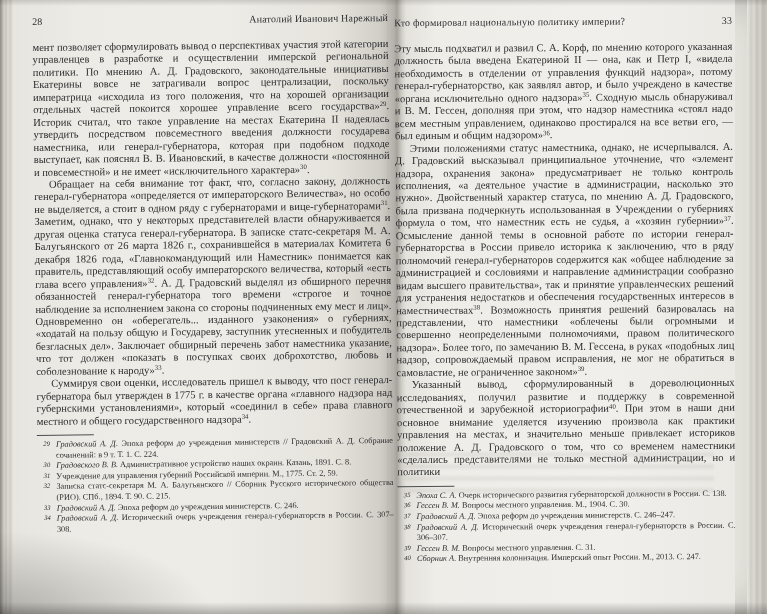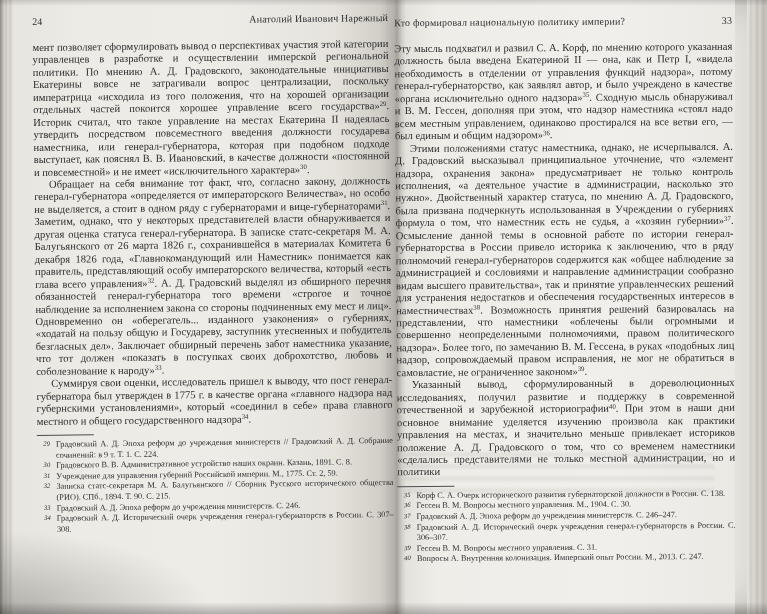--- a/index.html
+++ b/index.html
@@ -54,39 +54,39 @@
     font-size:10px;letter-spacing:.2px;margin-bottom:15px;
   }
   .para{font-size:10.6px;line-height:12.45px;text-align:justify;margin:0;}
   .para.indent{text-indent:15px;}
   sup.fnmark{font-size:6.8px;line-height:0;vertical-align:baseline;position:relative;top:-3.5px;}
   .fn-sep{width:57px;border:0;border-top:1px solid #4c4c50;margin:7px 0 4px 0;}
   .footnotes{margin-top:8px;}
   .fn{display:flex;font-size:8.3px;line-height:10.6px;text-align:justify;}
   .fn-num{flex:0 0 13px;font-size:6.6px;position:relative;top:-1px;padding-right:6px;text-align:right;font-style:italic;}
   .fn-text{flex:1 1 auto;}
-  .fn-author{}
+  .fn-author{font-style:italic;}
   
   .bleed{
     position:absolute;left:16px;top:452px;width:310px;height:46px;z-index:1;
     background:repeating-linear-gradient(180deg,rgba(120,118,112,.14) 0 5px,rgba(120,118,112,0) 5px 12px);
     filter:blur(1.2px);opacity:.7;
   }
 </style>
 </head>
 <body>
 
 <div class="book">
 
   <div class="edge-left"></div>
 
   <div class="page page-left">
     <div class="content content-left">
       <div class="running-head">
-        <span>24</span>
+        <span>28</span>
         <span>Анатолий Иванович Нарежный</span>
       </div>
       <div id="left-body">
           <p class="para">мент позволяет сформулировать вывод о перспективах участия этой категории управленцев в разработке и осуществлении имперской региональной политики. По мнению А. Д. Градовского, законодательные инициативы Екатерины вовсе не затрагивали вопрос централизации, поскольку императрица «исходила из того положения, что на хорошей организации отдельных частей покоится хорошее управление всего государства»<sup class="fnmark">29</sup>. Историк считал, что такое управление на местах Екатерина II надеялась утвердить посредством повсеместного введения должности государева наместника, или генерал-губернатора, которая при подобном подходе выступает, как пояснял В. В. Ивановский, в качестве должности «постоянной и повсеместной» и не имеет «исключительного характера»<sup class="fnmark">30</sup>.</p>
           <p class="para indent">Обращает на себя внимание тот факт, что, согласно закону, должность генерал-губернатора «определяется от императорского Величества», но особо не выделяется, а стоит в одном ряду с губернаторами и вице-губернаторами<sup class="fnmark">31</sup>. Заметим, однако, что у некоторых представителей власти обнаруживается и другая оценка статуса генерал-губернатора. В записке статс-секретаря М. А. Балугьянского от 26 марта 1826 г., сохранившейся в материалах Комитета 6 декабря 1826 года, «Главнокомандующий или Наместник» понимается как правитель, представляющий особу императорского величества, который «есть глава всего управления»<sup class="fnmark">32</sup>. А. Д. Градовский выделял из обширного перечня обязанностей генерал-губернатора того времени «строгое и точное наблюдение за исполнением закона со стороны подчиненных ему мест и лиц». Одновременно он «оберегатель... изданного узаконения» о губерниях, «ходатай на пользу общую и Государеву, заступник утесненных и побудитель безгласных дел». Заключает обширный перечень забот наместника указание, что тот должен «показать в поступках своих доброхотство, любовь и соболезнование к народу»<sup class="fnmark">33</sup>.</p>
           <p class="para indent">Суммируя свои оценки, исследователь пришел к выводу, что пост генерал-губернатора был утвержден в 1775 г. в качестве органа «главного надзора над губернскими установлениями», который «соединил в себе» права главного местного и общего государственного надзора<sup class="fnmark">34</sup>.</p>
         </div>
       <hr class="fn-sep">
       <div class="footnotes" style="margin-top:0" id="left-fns">
           <div class="fn">
@@ -128,41 +128,41 @@
       </div>
       <div id="right-body">
           <p class="para">Эту мысль подхватил и развил С. А. Корф, по мнению которого указанная должность была введена Екатериной II — она, как и Петр I, «видела необходимость в отделении от управления функций надзора», потому генерал-губернаторство, как заявлял автор, и было учреждено в качестве «органа исключительно одного надзора»<sup class="fnmark">35</sup>. Сходную мысль обнаруживал и В. М. Гессен, дополняя при этом, что надзор наместника «стоял надо всем местным управлением, одинаково простирался на все ветви его, — был единым и общим надзором»<sup class="fnmark">36</sup>.</p>
           <p class="para indent">Этими положениями статус наместника, однако, не исчерпывался. А. Д. Градовский высказывал принципиальное уточнение, что «элемент надзора, охранения закона» предусматривает не только контроль исполнения, «а деятельное участие в администрации, насколько это нужно». Двойственный характер статуса, по мнению А. Д. Градовского, была призвана подчеркнуть использованная в Учреждении о губерниях формула о том, что наместник есть не судья, а «хозяин губернии»<sup class="fnmark">37</sup>. Осмысление данной темы в основной работе по истории генерал-губернаторства в России привело историка к заключению, что в ряду полномочий генерал-губернаторов содержится как «общее наблюдение за администрацией и сословиями и направление администрации сообразно видам высшего правительства», так и принятие управленческих решений для устранения недостатков и обеспечения государственных интересов в наместничествах<sup class="fnmark">38</sup>. Возможность принятия решений базировалась на представлении, что наместники «облечены были огромными и совершенно неопределенными полномочиями, правом политического надзора». Более того, по замечанию В. М. Гессена, в руках «подобных лиц надзор, сопровождаемый правом исправления, не мог не обратиться в самовластие, не ограниченное законом»<sup class="fnmark">39</sup>.</p>
           <p class="para indent">Указанный вывод, сформулированный в дореволюционных исследованиях, получил развитие и поддержку в современной отечественной и зарубежной историографии<sup class="fnmark">40</sup>. При этом в наши дни основное внимание уделяется изучению произвола как практики управления на местах, и значительно меньше привлекает историков положение А. Д. Градовского о том, что со временем наместники «сделались представителями не только местной администрации, но и политики</p>
         </div>
       <hr class="fn-sep">
       <div class="footnotes" style="margin-top:0" id="right-fns">
           <div class="fn">
             <span class="fn-num">35</span>
-            <span class="fn-text"><span class="fn-author">Корф С. А. </span>Очерк исторического развития губернаторской должности в России. С. 138.</span>
+            <span class="fn-text"><span class="fn-author">Эпоха С. А. </span>Очерк исторического развития губернаторской должности в России. С. 138.</span>
           </div>
           <div class="fn">
             <span class="fn-num">36</span>
             <span class="fn-text"><span class="fn-author">Гессен В. М. </span>Вопросы местного управления. М., 1904. С. 30.</span>
           </div>
           <div class="fn">
             <span class="fn-num">37</span>
             <span class="fn-text"><span class="fn-author">Градовский А. Д. </span>Эпоха реформ до учреждения министерств. С. 246–247.</span>
           </div>
           <div class="fn">
             <span class="fn-num">38</span>
             <span class="fn-text"><span class="fn-author">Градовский А. Д. </span>Исторический очерк учреждения генерал-губернаторств в России. С. 306–307.</span>
           </div>
           <div class="fn">
             <span class="fn-num">39</span>
             <span class="fn-text"><span class="fn-author">Гессен В. М. </span>Вопросы местного управления. С. 31.</span>
           </div>
           <div class="fn">
             <span class="fn-num">40</span>
-            <span class="fn-text"><span class="fn-author">Вопросы А. </span>Внутренняя колонизация. Имперский опыт России. М., 2013. С. 247.</span>
+            <span class="fn-text"><span class="fn-author">Сборник А. </span>Внутренняя колонизация. Имперский опыт России. М., 2013. С. 247.</span>
           </div>
         </div>
     </div>
   </div>
 
   <div class="edge-right"></div>
   <div class="shade-top"></div>
   <div class="shade-bottom"></div>
   <div class="shade-corner-bl"></div>
 

